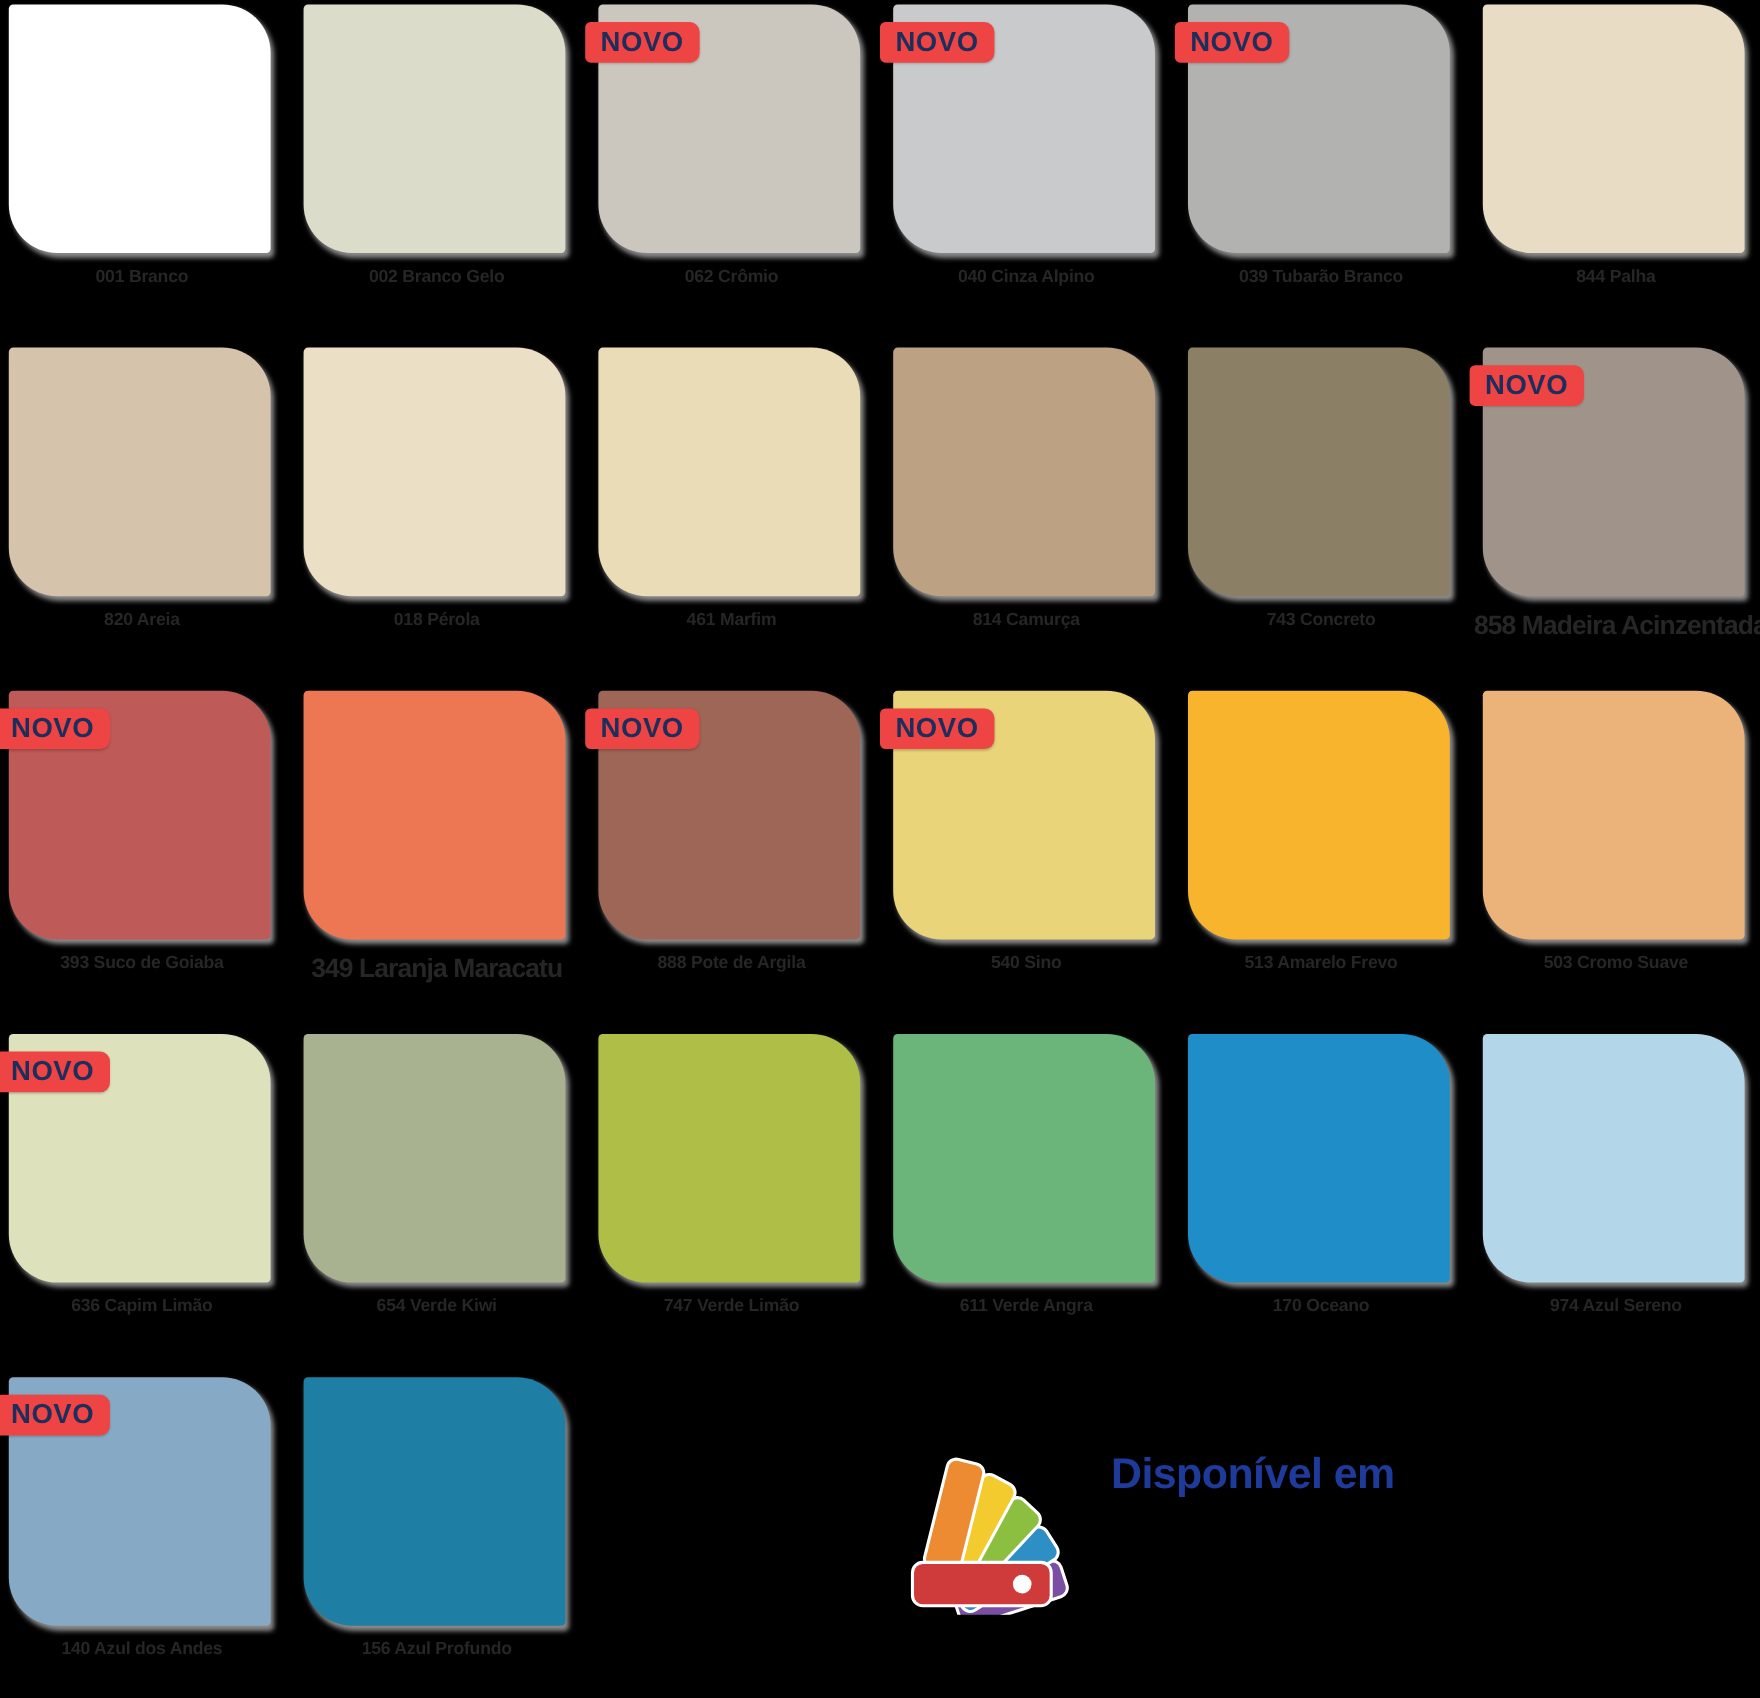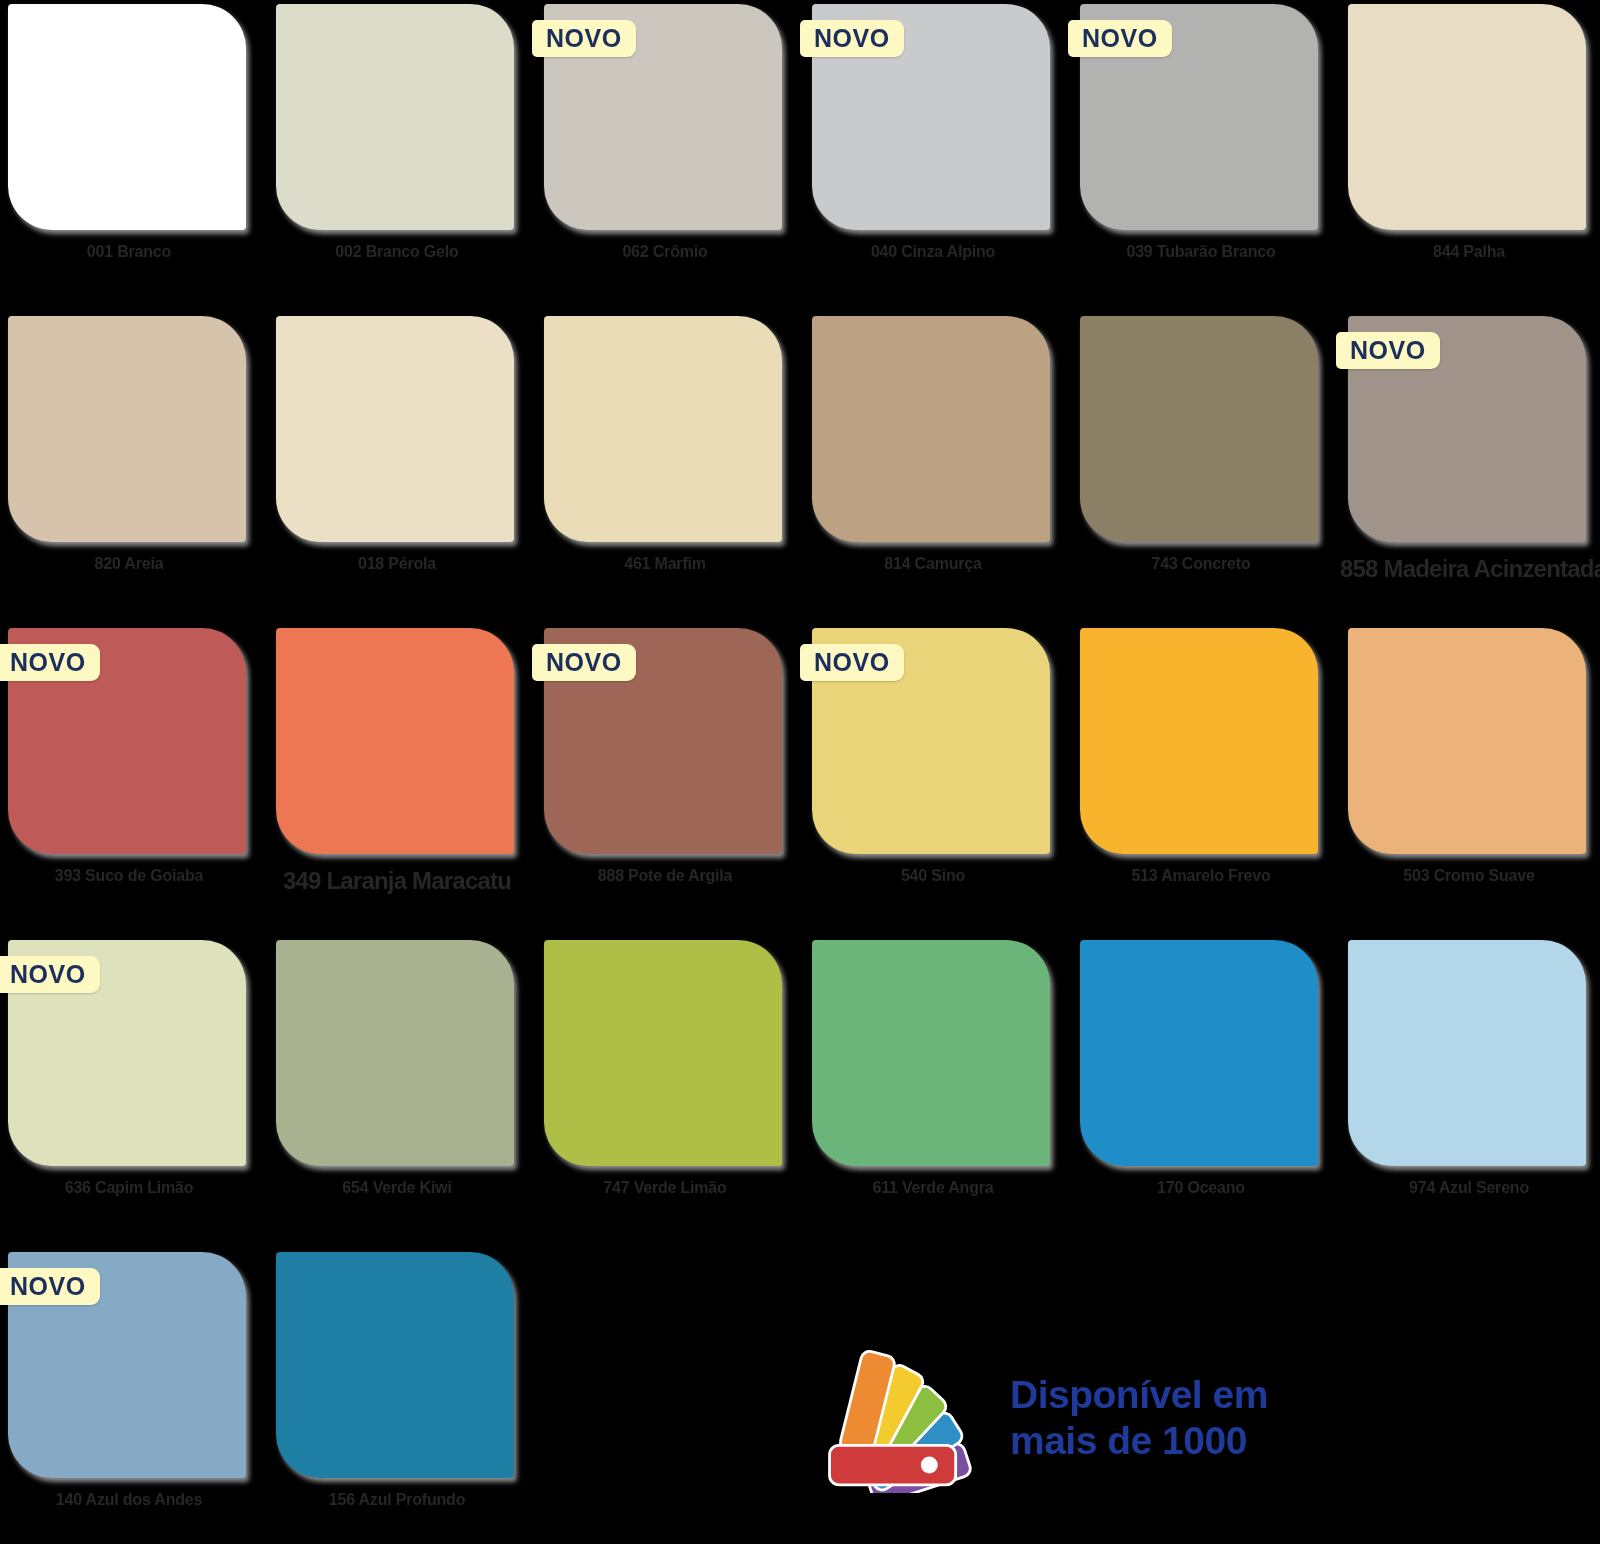--- a/index.html
+++ b/index.html
@@ -36,21 +36,21 @@
     top: 4px;
     width: 238px;
     height: 226px;
     border-radius: 4px 44px 4px 44px;
     box-shadow: 3px 4px 5px rgba(255,255,255,0.55);
   }
   .novo-badge {
     position: absolute;
     left: -4px;
     top: 20px;
-    background: #fef9c3;
+    background: #ef4444;
     color: #1B2E5C;
     font-size: 25px;
     font-weight: bold;
     letter-spacing: 0.5px;
     padding: 5px 14px 6px 14px;
     border-radius: 5px 9px 9px 5px;
     line-height: 1.05;
     z-index: 3;
     box-shadow: 0 1px 2px rgba(0,0,0,0.18);
   }
@@ -70,21 +70,20 @@
     font-size: 24px;
     letter-spacing: -0.8px;
   }
   .promo-block {
     position: absolute;
     left: 822px;
     top: 1318px;
     width: 700px;
     height: 200px;
     display: flex;
-    align-items: center;
     gap: 28px;
   }
   .fan-logo {
     width: 160px;
     height: 150px;
     flex: 0 0 auto;
     position: relative;
   }
   .promo-text {
     color: #1E3A9B;
@@ -227,17 +226,16 @@
             <rect x="-8" y="-150" width="36" height="108" rx="9" fill="#F3CB2E" transform="rotate(28.5 -8 -2)"></rect>
             <rect x="-8" y="-150" width="36" height="108" rx="9" fill="#ED8B33" transform="rotate(14 -8 -2)"></rect>
             <rect x="-8" y="-44" width="134" height="42" rx="10" fill="#CF3A3A"></rect>
           </g>
           <circle cx="98" cy="-23" r="9" fill="#FFFFFF"></circle>
         </g>
       </svg>
     </div>
     <div class="promo-text">
       <span>Disponível em</span>
-      <span>mais de 1000</span>
     </div>
   </div>
 
 </div>
 
 </body></html>

